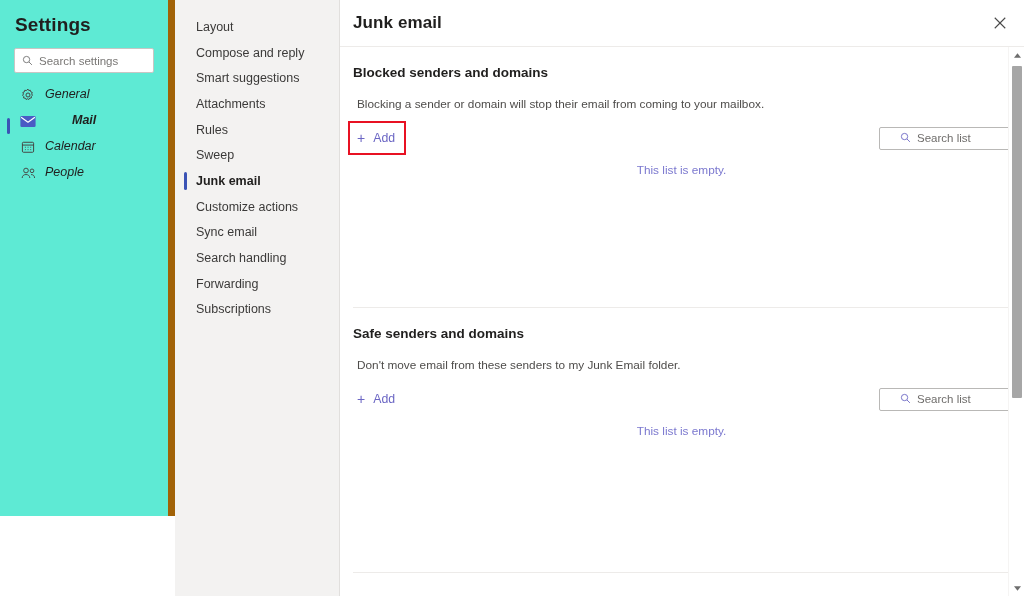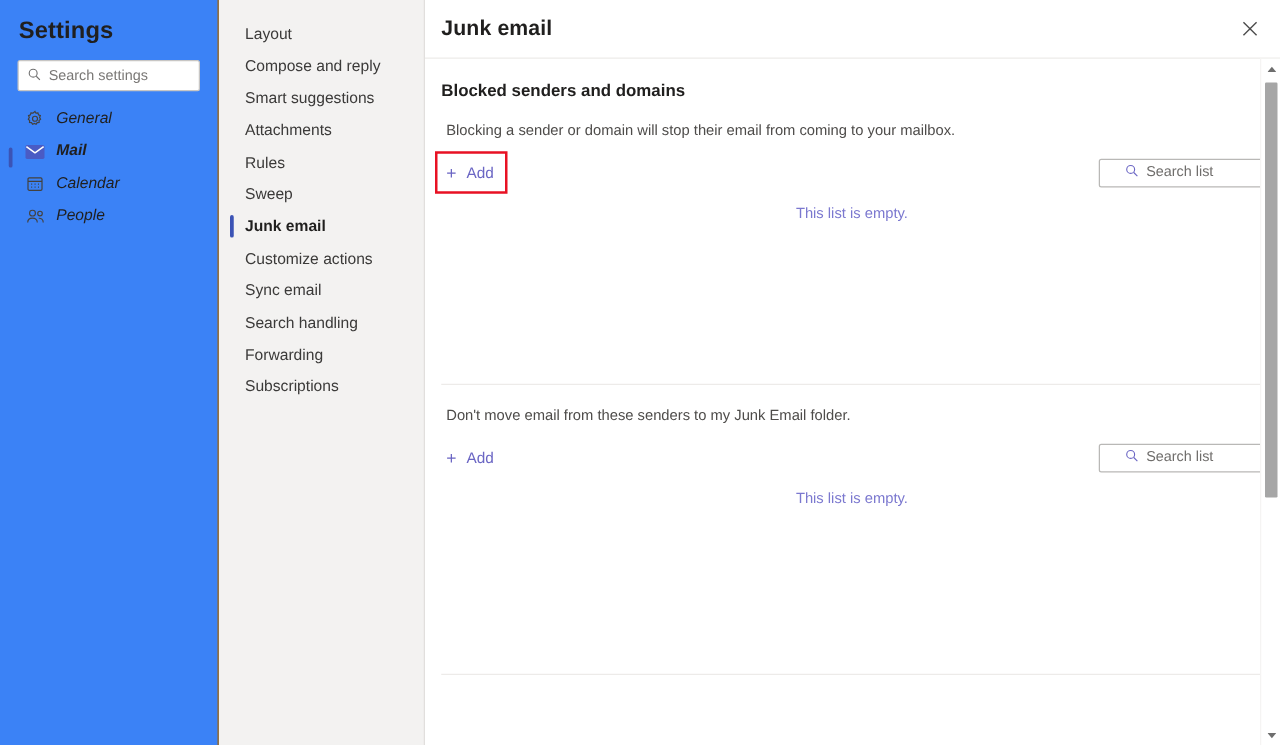--- a/index.html
+++ b/index.html
@@ -21,23 +21,23 @@
     width: 1024px;
     height: 596px;
     position: relative;
     background: #ffffff;
   }
 
   
   .sidebar {
     width: 175px;
     min-width: 175px;
-    height: 596px;
-    background: #3b82f6;
-    border-right: 1px solid #a16207;
+    height: 516px;
+    background: #5eead4;
+    border-right: 7px solid #a16207;
     box-sizing: border-box;
     position: relative;
   }
   .sidebar-title {
     font-size: 19px;
     font-weight: 600;
     color: #201f1e;
     padding: 14px 0 0 15px;
     letter-spacing: .1px;
   }
@@ -87,21 +87,21 @@
   .nav-item .ico {
     width: 16px;
     height: 16px;
     margin-right: 9px;
     display: flex;
     align-items: center;
     justify-content: center;
     flex: 0 0 16px;
     color: #44413e;
   }
-  .nav-item.selected { font-weight: 700; }
+  .nav-item.selected { font-weight: 700; gap: 27px; }
   .nav-item.selected::before {
     content: "";
     position: absolute;
     left: 7px;
     top: 5px;
     bottom: 5px;
     width: 2.5px;
     background: #3b53b5;
     border-radius: 2px;
   }
@@ -457,20 +457,21 @@
             <input type="text" placeholder="Search list" style="">
           </div>
         </div>
         <div class="empty-msg">This list is empty.</div>
         <div class="section-spacer-1"></div>
       </div>
 
       <div class="divider"></div>
 
       <div class="section">
+        <div class="section-title">Safe senders and domains</div>
         <div class="section-desc">Don't move email from these senders to my Junk Email folder.</div>
         <div class="section-row">
           <button class="add-btn">
             <span class="plus">+</span>
             <span>Add</span>
           </button>
           <div class="list-search">
             <span class="mag">
               <svg width="11" height="11" viewBox="0 0 16 16" fill="none" stroke="currentColor" stroke-width="1.3">
                 <circle cx="6.6" cy="6.6" r="4.6"></circle>

